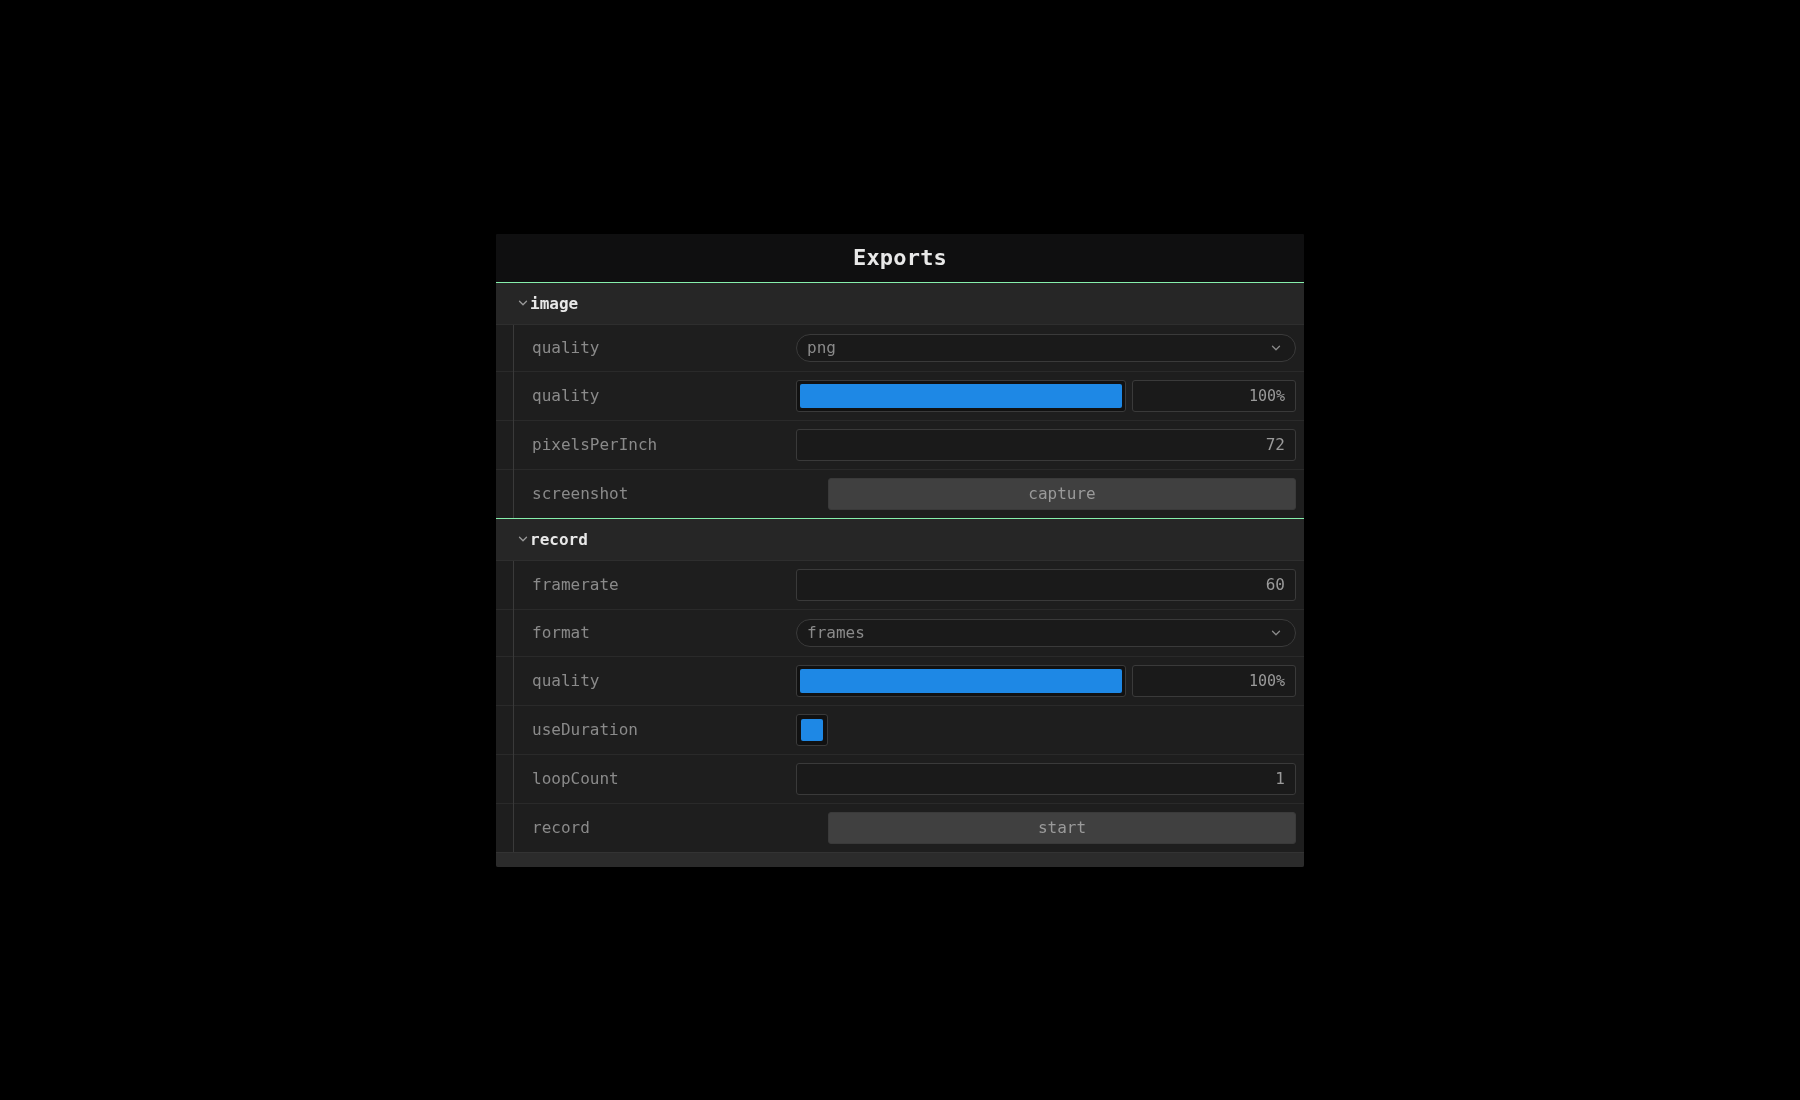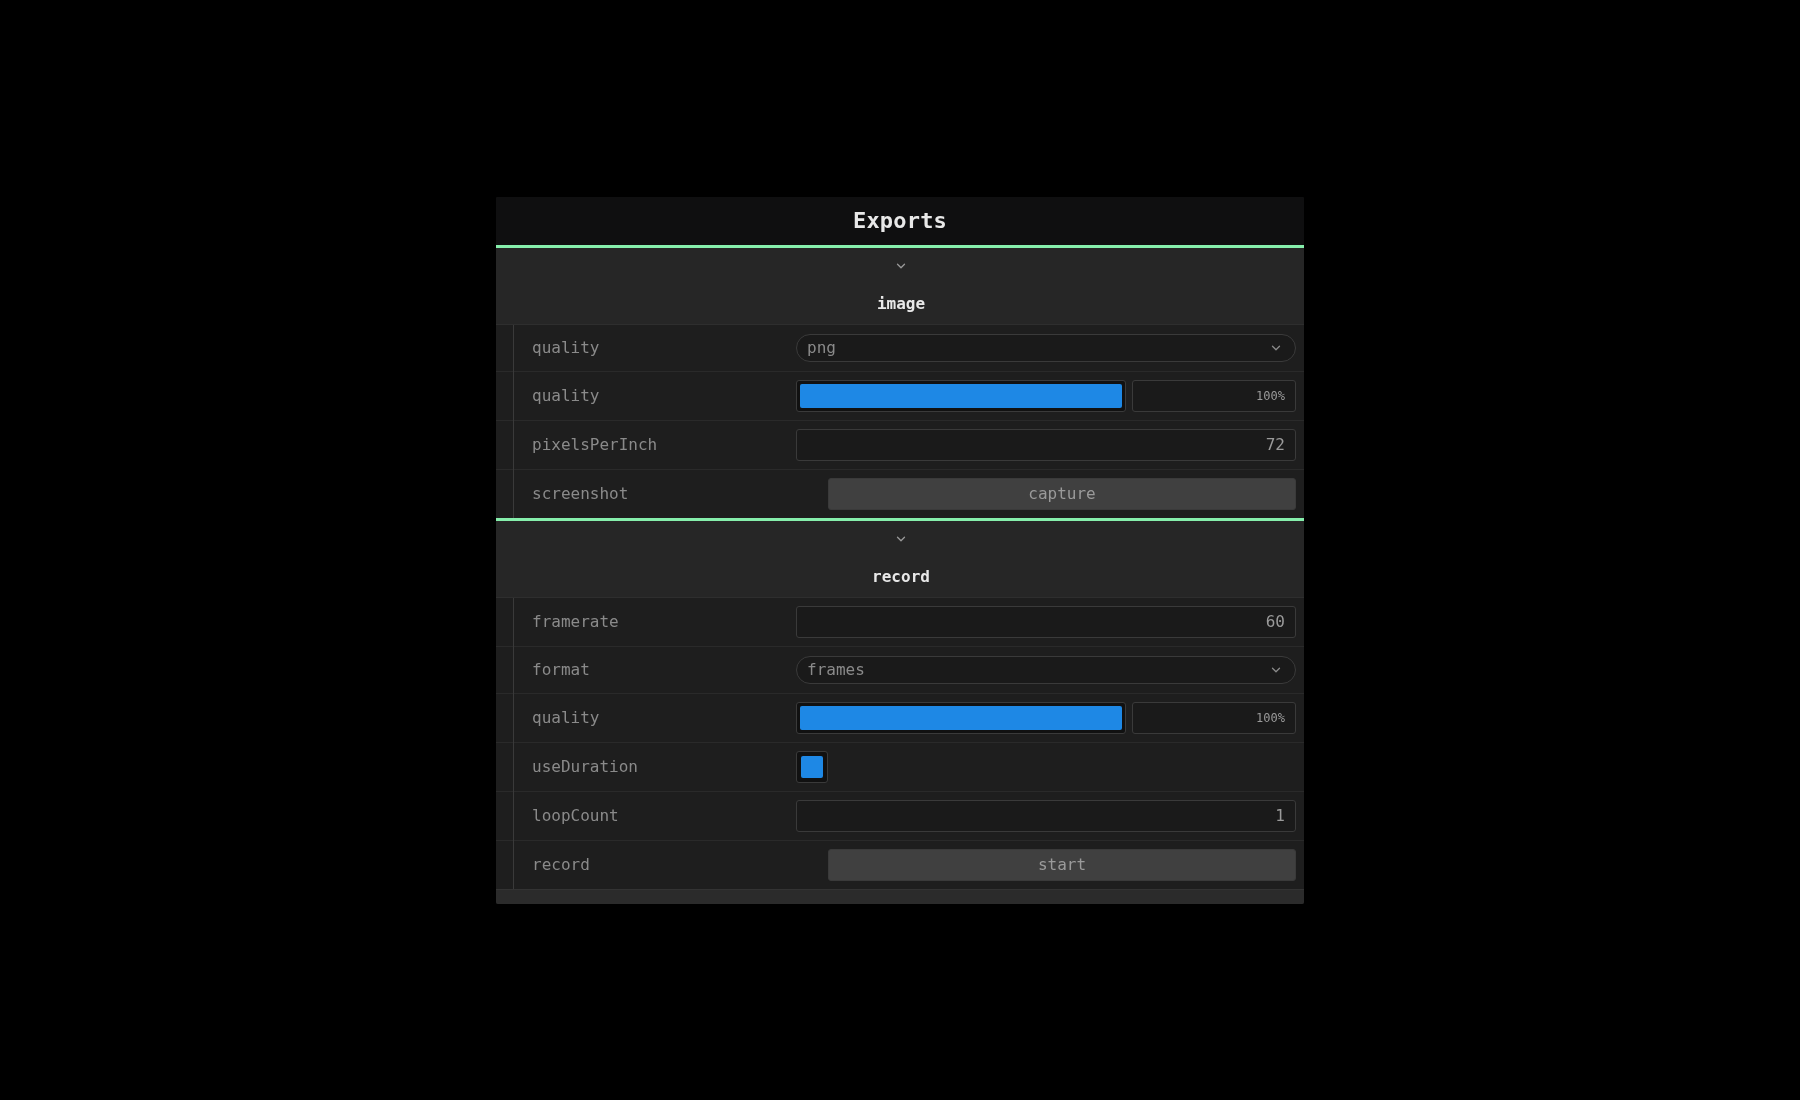--- a/index.html
+++ b/index.html
@@ -27,27 +27,26 @@
     color: #e8e8e8;
     font-size: 22px;
     font-weight: 600;
     text-align: center;
     padding: 11px 0 12px 0;
     letter-spacing: 0.2px;
   }
   .section-header {
     display: flex;
     align-items: center;
-    gap: 21px;
+    gap: 0;
     padding: 11px 18px 11px 20px;
     background: #262626;
-    border-top: 3px solid #86efac;
+    border-top: 1px solid #86efac;
     border-bottom: 1px solid #2e2e2e;
     cursor: pointer;
-    flex-direction: column;
   }
   .section-header:first-of-type {
     border-top: none;
   }
   .chevron {
     display: inline-flex;
     align-items: center;
     justify-content: center;
     color: #9a9a9a;
   }
@@ -145,21 +144,21 @@
     height: 100%;
     border-radius: 2px;
     width: 100%;
   }
   .slider-readout {
     flex: 0 0 164px;
     background: #1a1a1a;
     border: 1px solid #3a3a3a;
     border-radius: 3px;
     color: #9a9a9a;
-    font-size: 12px;
+    font-size: 15px;
     font-family: inherit;
     height: 32px;
     display: flex;
     align-items: center;
     justify-content: flex-end;
     padding: 0 10px;
   }
   .number-input {
     flex: 1;
     background: #1a1a1a;

